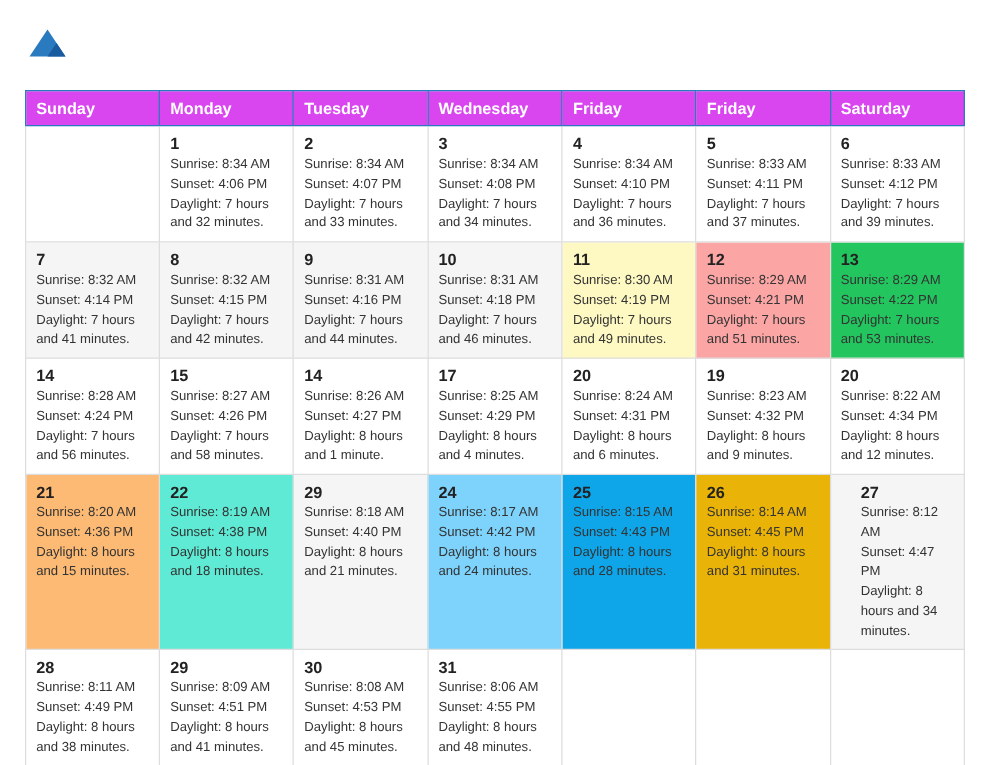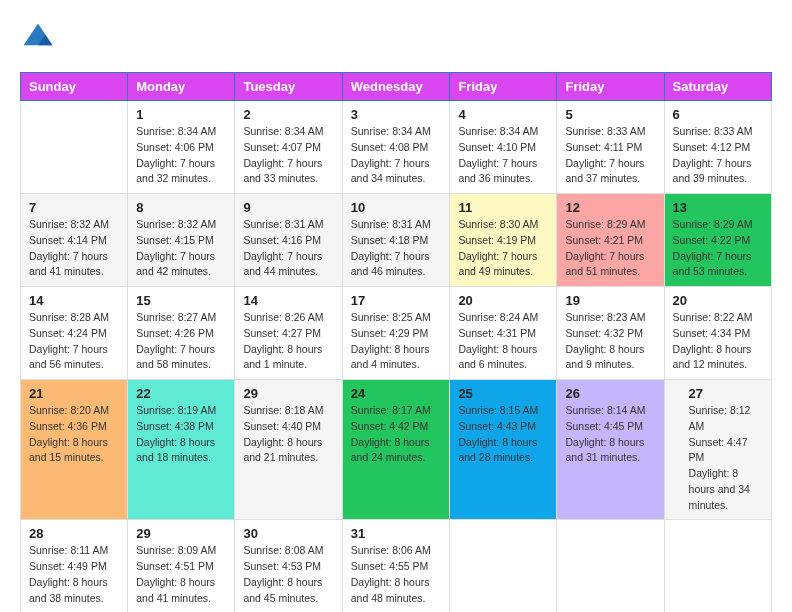--- a/index.html
+++ b/index.html
@@ -259,33 +259,33 @@
         <div class="day-detail">
           Sunrise: 8:19 AM<br>Sunset: 4:38 PM<br>Daylight: 8 hours and 18 minutes.
         </div>
         </td>
         <td style="background: rgb(245, 245, 245);">
           <span class="day-num">29</span>
         <div class="day-detail">
           Sunrise: 8:18 AM<br>Sunset: 4:40 PM<br>Daylight: 8 hours and 21 minutes.
         </div>
         </td>
-        <td style="background: #22c55e;">
+        <td style="background: #7dd3fc;">
           <span class="day-num">24</span>
         <div class="day-detail">
           Sunrise: 8:17 AM<br>Sunset: 4:42 PM<br>Daylight: 8 hours and 24 minutes.
         </div>
         </td>
         <td style="background: #0ea5e9;">
           <span class="day-num">25</span>
         <div class="day-detail">
           Sunrise: 8:15 AM<br>Sunset: 4:43 PM<br>Daylight: 8 hours and 28 minutes.
         </div>
         </td>
-        <td style="background: #c4b5fd;">
+        <td style="background: #eab308;">
           <span class="day-num">26</span>
         <div class="day-detail">
           Sunrise: 8:14 AM<br>Sunset: 4:45 PM<br>Daylight: 8 hours and 31 minutes.
         </div>
         </td>
         <td style="background: rgb(245, 245, 245); padding-left: 24px;">
           <span class="day-num">27</span>
         <div class="day-detail">
           Sunrise: 8:12 AM<br>Sunset: 4:47 PM<br>Daylight: 8 hours and 34 minutes.
         </div>

